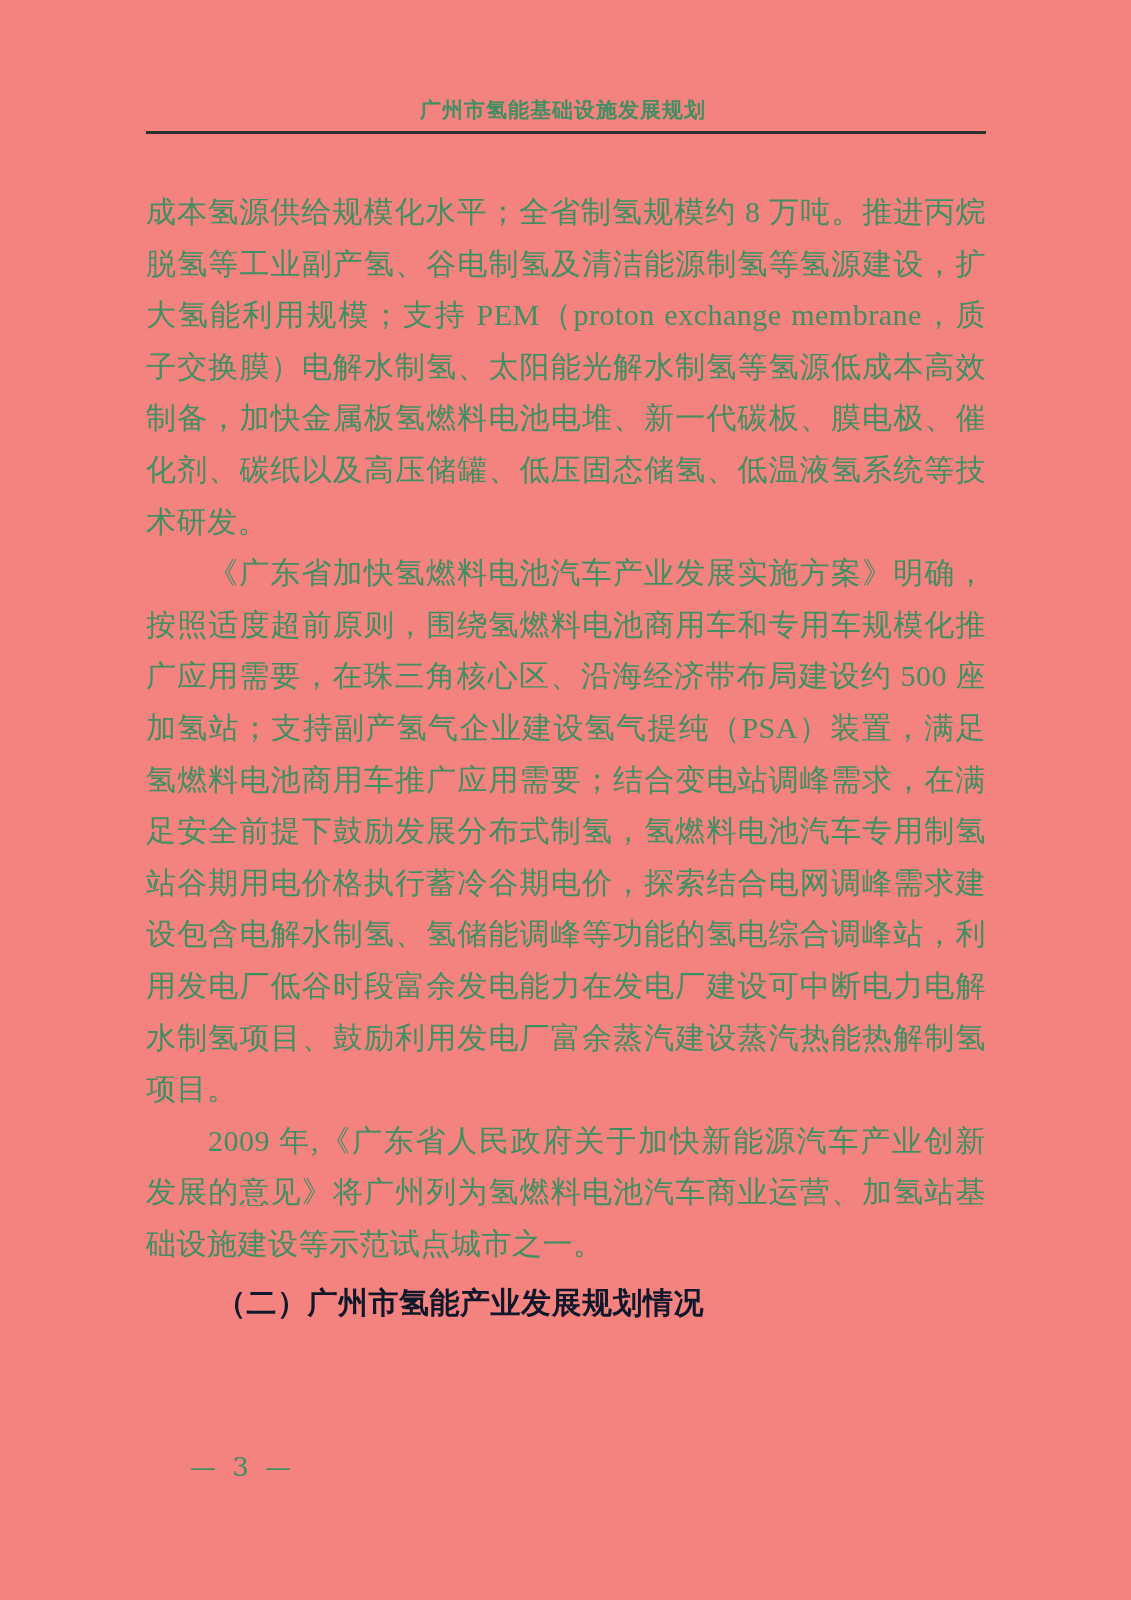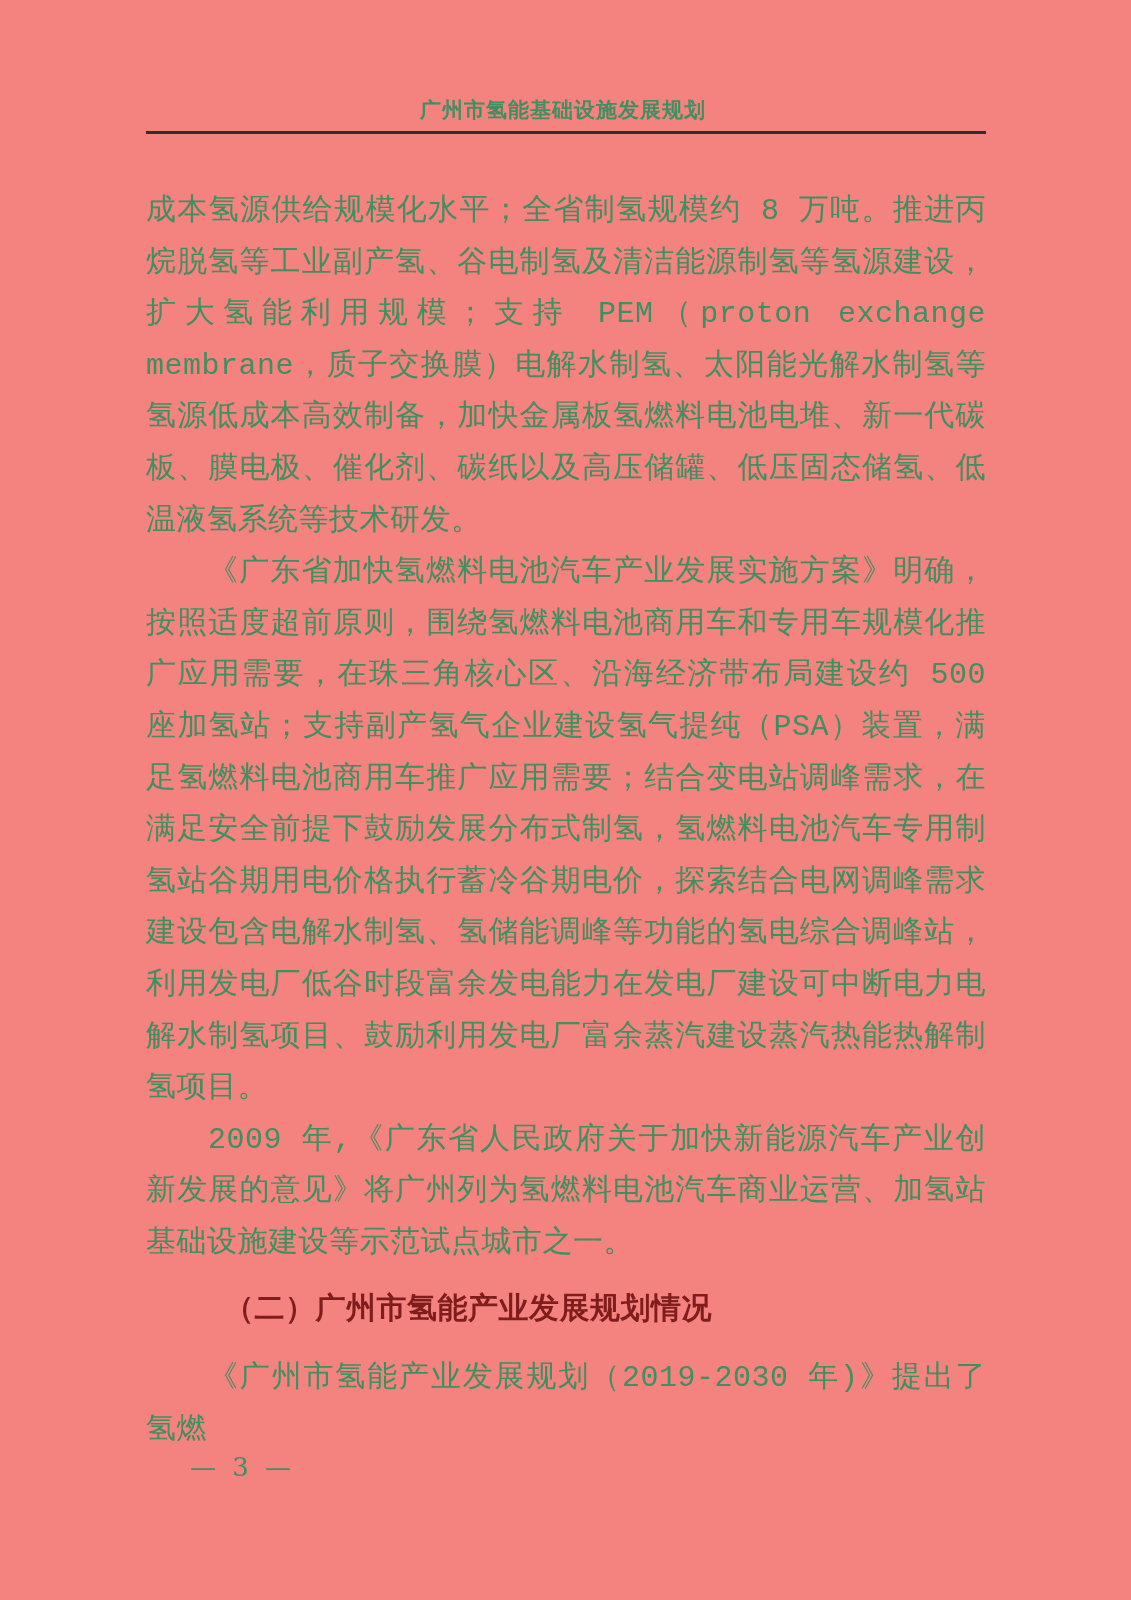--- a/index.html
+++ b/index.html
@@ -42,40 +42,40 @@
     height: 3px;
     background: #2f2f2f;
   }
   .content {
     position: absolute;
     top: 186px;
     left: 146px;
     width: 840px;
   }
   .para {
-    font-family: Liberation Mono, monospace;
+    font-family: Liberation Serif, serif;
     font-size: 30px;
     line-height: 1.72;
     color: #3f8f63;
     text-align: justify;
     text-justify: inter-ideograph;
     margin: 0 0 0 0;
     letter-spacing: 0.5px;
   }
   .indent {
     text-indent: 62px;
   }
   .heading {
-    font-family: Liberation Mono, monospace;
+    font-family: Liberation Serif, serif;
     font-size: 30px;
     line-height: 1.72;
-    color: #7f1d1d;
+    color: #0f172a;
     font-weight: bold;
     text-indent: 62px;
-    margin: 16px;
+    margin: 8px;
     letter-spacing: 0.5px;
   }
   .footer {
     position: absolute;
     bottom: 118px;
     left: 190px;
     font-family: "DejaVu Serif", serif;
     font-size: 26px;
     color: #3f8f63;
     letter-spacing: 4px;
@@ -89,18 +89,17 @@
   <div class="header">
     <span class="header-title">广州市氢能基础设施发展规划</span>
   </div>
   <div class="header-rule"></div>
 
   <div class="content">
     <p class="para">成本氢源供给规模化水平；全省制氢规模约 8 万吨。推进丙烷脱氢等工业副产氢、谷电制氢及清洁能源制氢等氢源建设，扩大氢能利用规模；支持 PEM（proton exchange membrane，质子交换膜）电解水制氢、太阳能光解水制氢等氢源低成本高效制备，加快金属板氢燃料电池电堆、新一代碳板、膜电极、催化剂、碳纸以及高压储罐、低压固态储氢、低温液氢系统等技术研发。</p>
     <p class="para indent">《广东省加快氢燃料电池汽车产业发展实施方案》明确，按照适度超前原则，围绕氢燃料电池商用车和专用车规模化推广应用需要，在珠三角核心区、沿海经济带布局建设约 500 座加氢站；支持副产氢气企业建设氢气提纯（PSA）装置，满足氢燃料电池商用车推广应用需要；结合变电站调峰需求，在满足安全前提下鼓励发展分布式制氢，氢燃料电池汽车专用制氢站谷期用电价格执行蓄冷谷期电价，探索结合电网调峰需求建设包含电解水制氢、氢储能调峰等功能的氢电综合调峰站，利用发电厂低谷时段富余发电能力在发电厂建设可中断电力电解水制氢项目、鼓励利用发电厂富余蒸汽建设蒸汽热能热解制氢项目。</p>
     <p class="para indent">2009 年,《广东省人民政府关于加快新能源汽车产业创新发展的意见》将广州列为氢燃料电池汽车商业运营、加氢站基础设施建设等示范试点城市之一。</p>
     <p class="heading">（二）广州市氢能产业发展规划情况</p>
-    <p class="para indent">《广州市氢能产业发展规划（2019-2030 年)》提出了氢燃</p>
   </div>
 
   <div class="footer">— 3 —</div>
 
 </div>
 
 </body></html>

